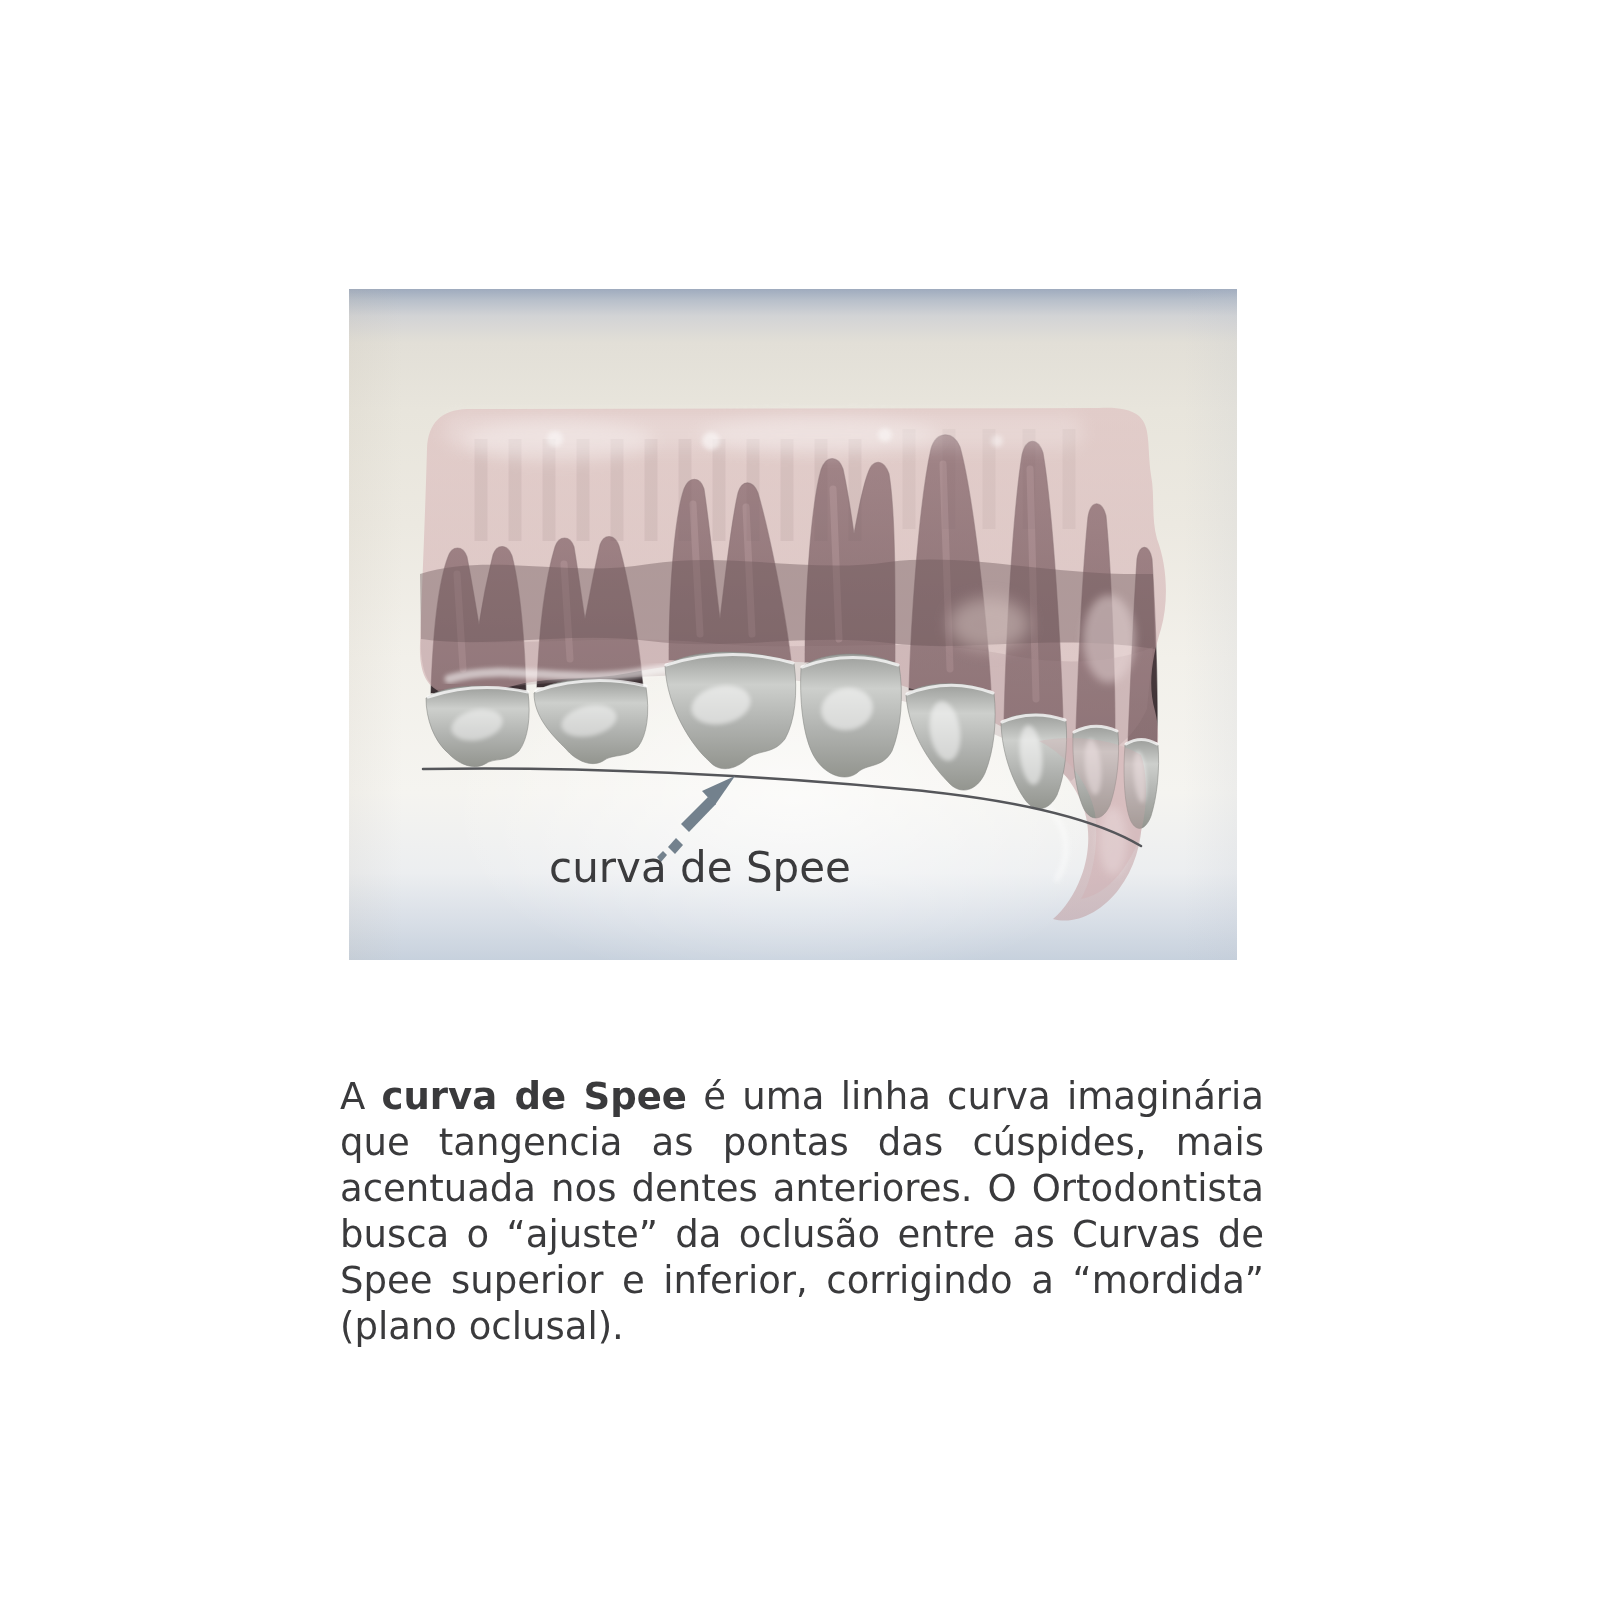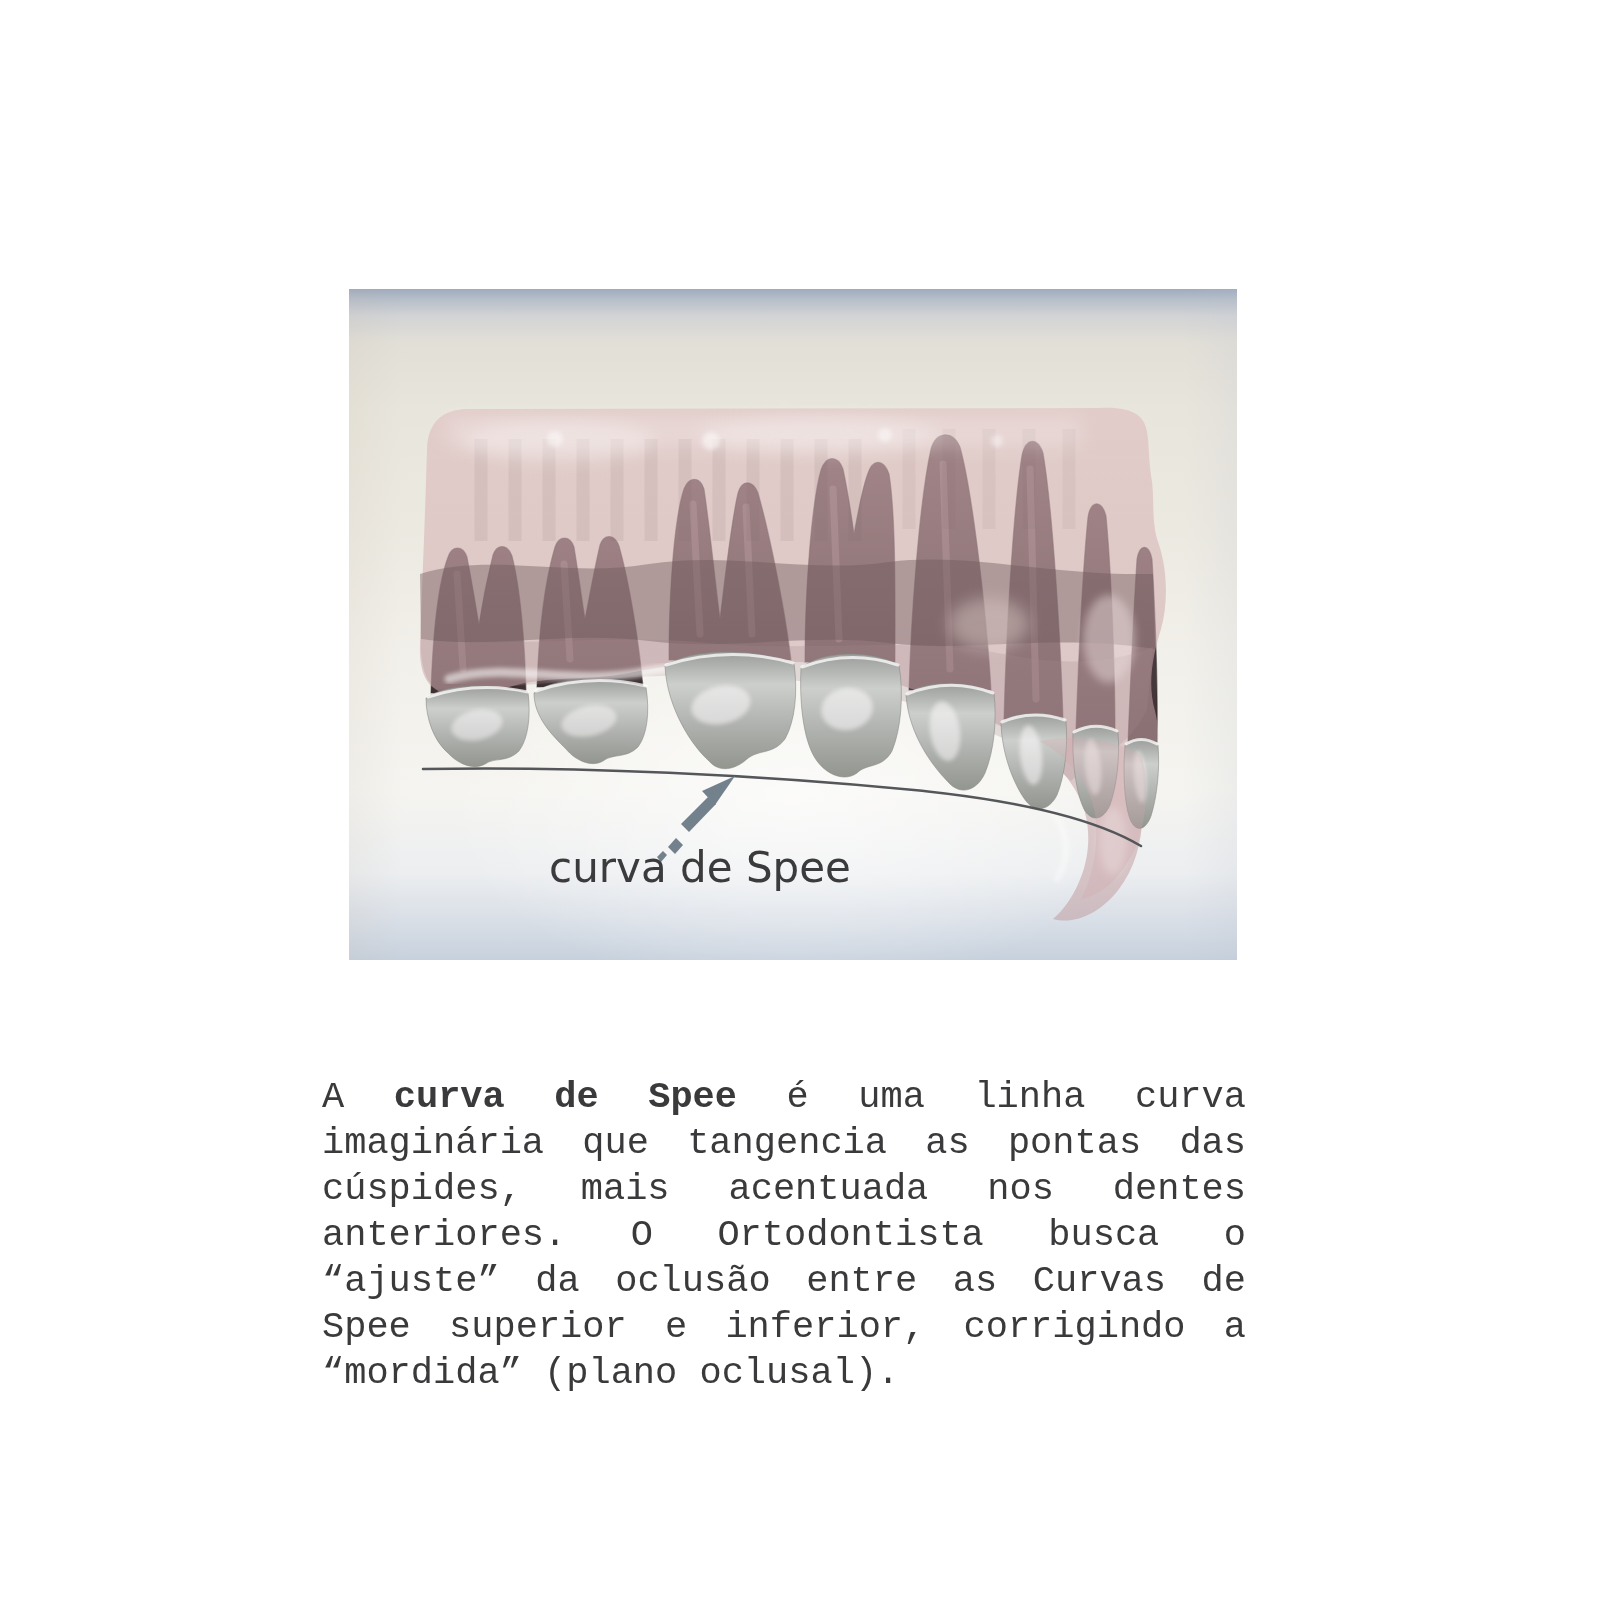--- a/index.html
+++ b/index.html
@@ -24,24 +24,23 @@
     background:
       radial-gradient(ellipse 55% 40% at 50% 76%, rgba(255,255,255,.65), rgba(255,255,255,0) 72%),
       linear-gradient(90deg, rgba(185,175,158,.10), rgba(0,0,0,0) 6%, rgba(0,0,0,0) 94%, rgba(185,192,204,.14)),
       linear-gradient(180deg,
         #9fabbe 0%, #b7bfca 1.6%, #d2d3d5 4%, #e2dfd7 8%,
         #e8e5dc 18%, #ece9e1 35%, #f2f0ea 55%, #f5f4f0 75%,
         #eceef0 87%, #d9dfe7 94%, #c7d1dd 100%);
   }
   .figure-panel svg{position:absolute;left:0;top:0;width:100%;height:100%;display:block;}
   .caption{
-    position:absolute;left:322px;top:1037px;width:924px;
+    position:absolute;left:340px;top:1037px;width:924px;
     font-size:37px;line-height:46px;color:var(--caption-text,#3a3a3c);
     text-align:justify;
-    font-family:Liberation Mono, monospace;
   }
   .caption b{font-weight:700;}
   .label-text{
     font-family:"DejaVu Sans","Liberation Sans",sans-serif;
     font-size:42px;fill:var(--label-text,#3b3b3d);
   }
 </style>
 </head>
 <body>
 

